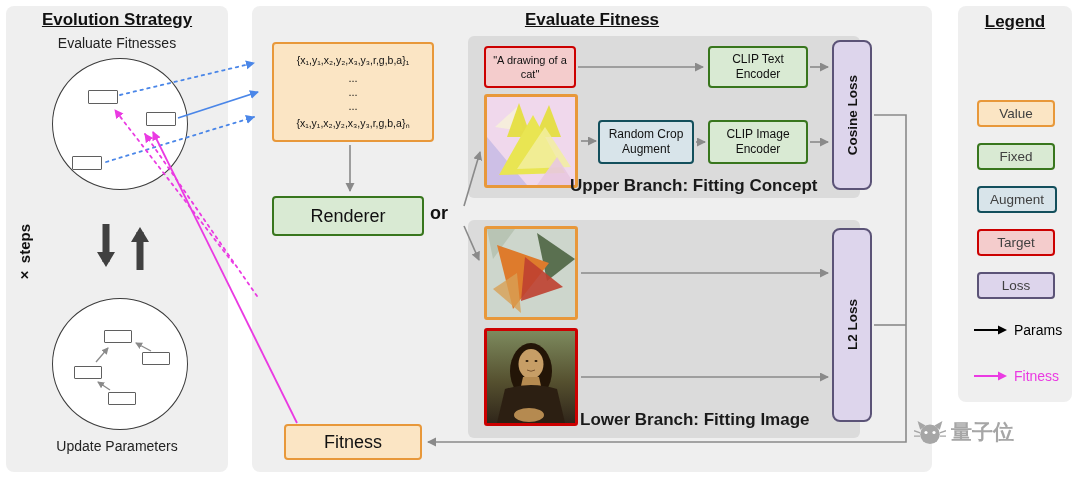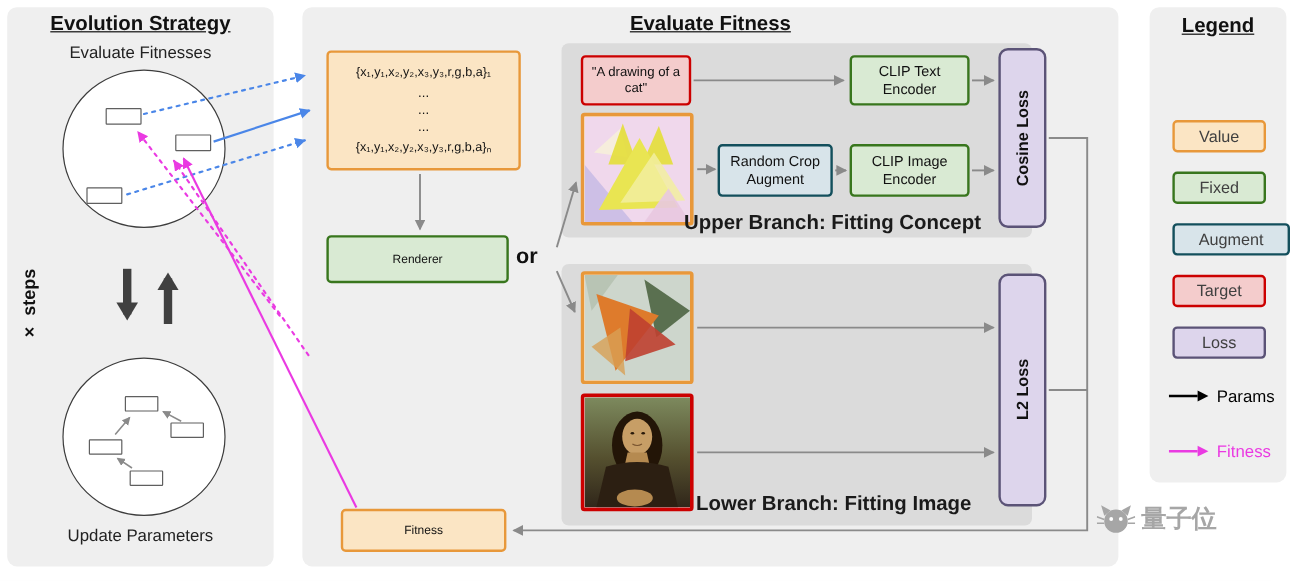--- a/index.html
+++ b/index.html
@@ -33,21 +33,21 @@
 
   .circle { position:absolute; background:#fff; border:1.6px solid #3c3c3c; border-radius:50%; }
   .mini-rect { position:absolute; background:#fff; border:1.4px solid #5f5f5f; border-radius:1px; }
 
   .imgbox { position:absolute; border-radius:3px; overflow:hidden; background:#fff; }
   .img-orange { border:3px solid var(--c-value-border,#e8983a); }
   .img-red    { border:3px solid var(--c-target-border,#cc0000); }
   .imgbox svg { display:block; width:100%; height:100%; }
 
   .or-label { position:absolute; font-weight:bold; font-size:18px; color:#111; }
-  .renderer-text { font-size:10px; }
+  .renderer-text { font-size:18px; }
   .small-text { font-size:12px; line-height:1.25; padding:2px; }
   .prompt-text { font-size:11px; line-height:1.3; padding:2px 6px; }
 
   .legend-item { position:absolute; display:flex; align-items:center; justify-content:center;
                  border:2px solid #000; border-radius:4px; font-size:13.5px; color:#404040; }
   .legend-arrow { position:absolute; display:flex; align-items:center; gap:6px; font-size:14px; }
 
   .watermark { position:absolute; display:flex; align-items:center; gap:5px;
                color:#a6a6a6; font-size:21px; font-weight:bold; }
 
@@ -225,21 +225,21 @@
 
   <div class="panel" style="left:958px;top:6px;width:114px;height:396px;"></div>
   <div class="title" style="left:958px;top:12px;width:114px;">Legend</div>
 
   <div class="legend-item" style="left: 977px; top: 100px; width: 78px; height: 27px; border-color: rgb(232, 152, 58); background: rgb(251, 229, 196);">
     <span>Value</span>
   </div>
   <div class="legend-item" style="left: 977px; top: 143px; width: 78px; height: 27px; border-color: rgb(56, 118, 29); background: rgb(217, 234, 211);">
     <span>Fixed</span>
   </div>
-  <div class="legend-item" style="left: 977px; top: 186px; width: 98px; height: 27px; border-color: rgb(19, 79, 92); background: rgb(216, 228, 234);">
+  <div class="legend-item" style="left: 977px; top: 186px; width: 80px; height: 27px; border-color: rgb(19, 79, 92); background: rgb(216, 228, 234);">
     <span>Augment</span>
   </div>
   <div class="legend-item" style="left: 977px; top: 229px; width: 78px; height: 27px; border-color: rgb(204, 0, 0); background: rgb(244, 204, 204);">
     <span>Target</span>
   </div>
   <div class="legend-item" style="left: 977px; top: 272px; width: 78px; height: 27px; border-color: rgb(91, 83, 119); background: rgb(221, 213, 236);">
     <span>Loss</span>
   </div>
 
   <div class="legend-arrow" style="left: 974px; top: 320px; width: 96px; height: 20px; color: #000000;">

